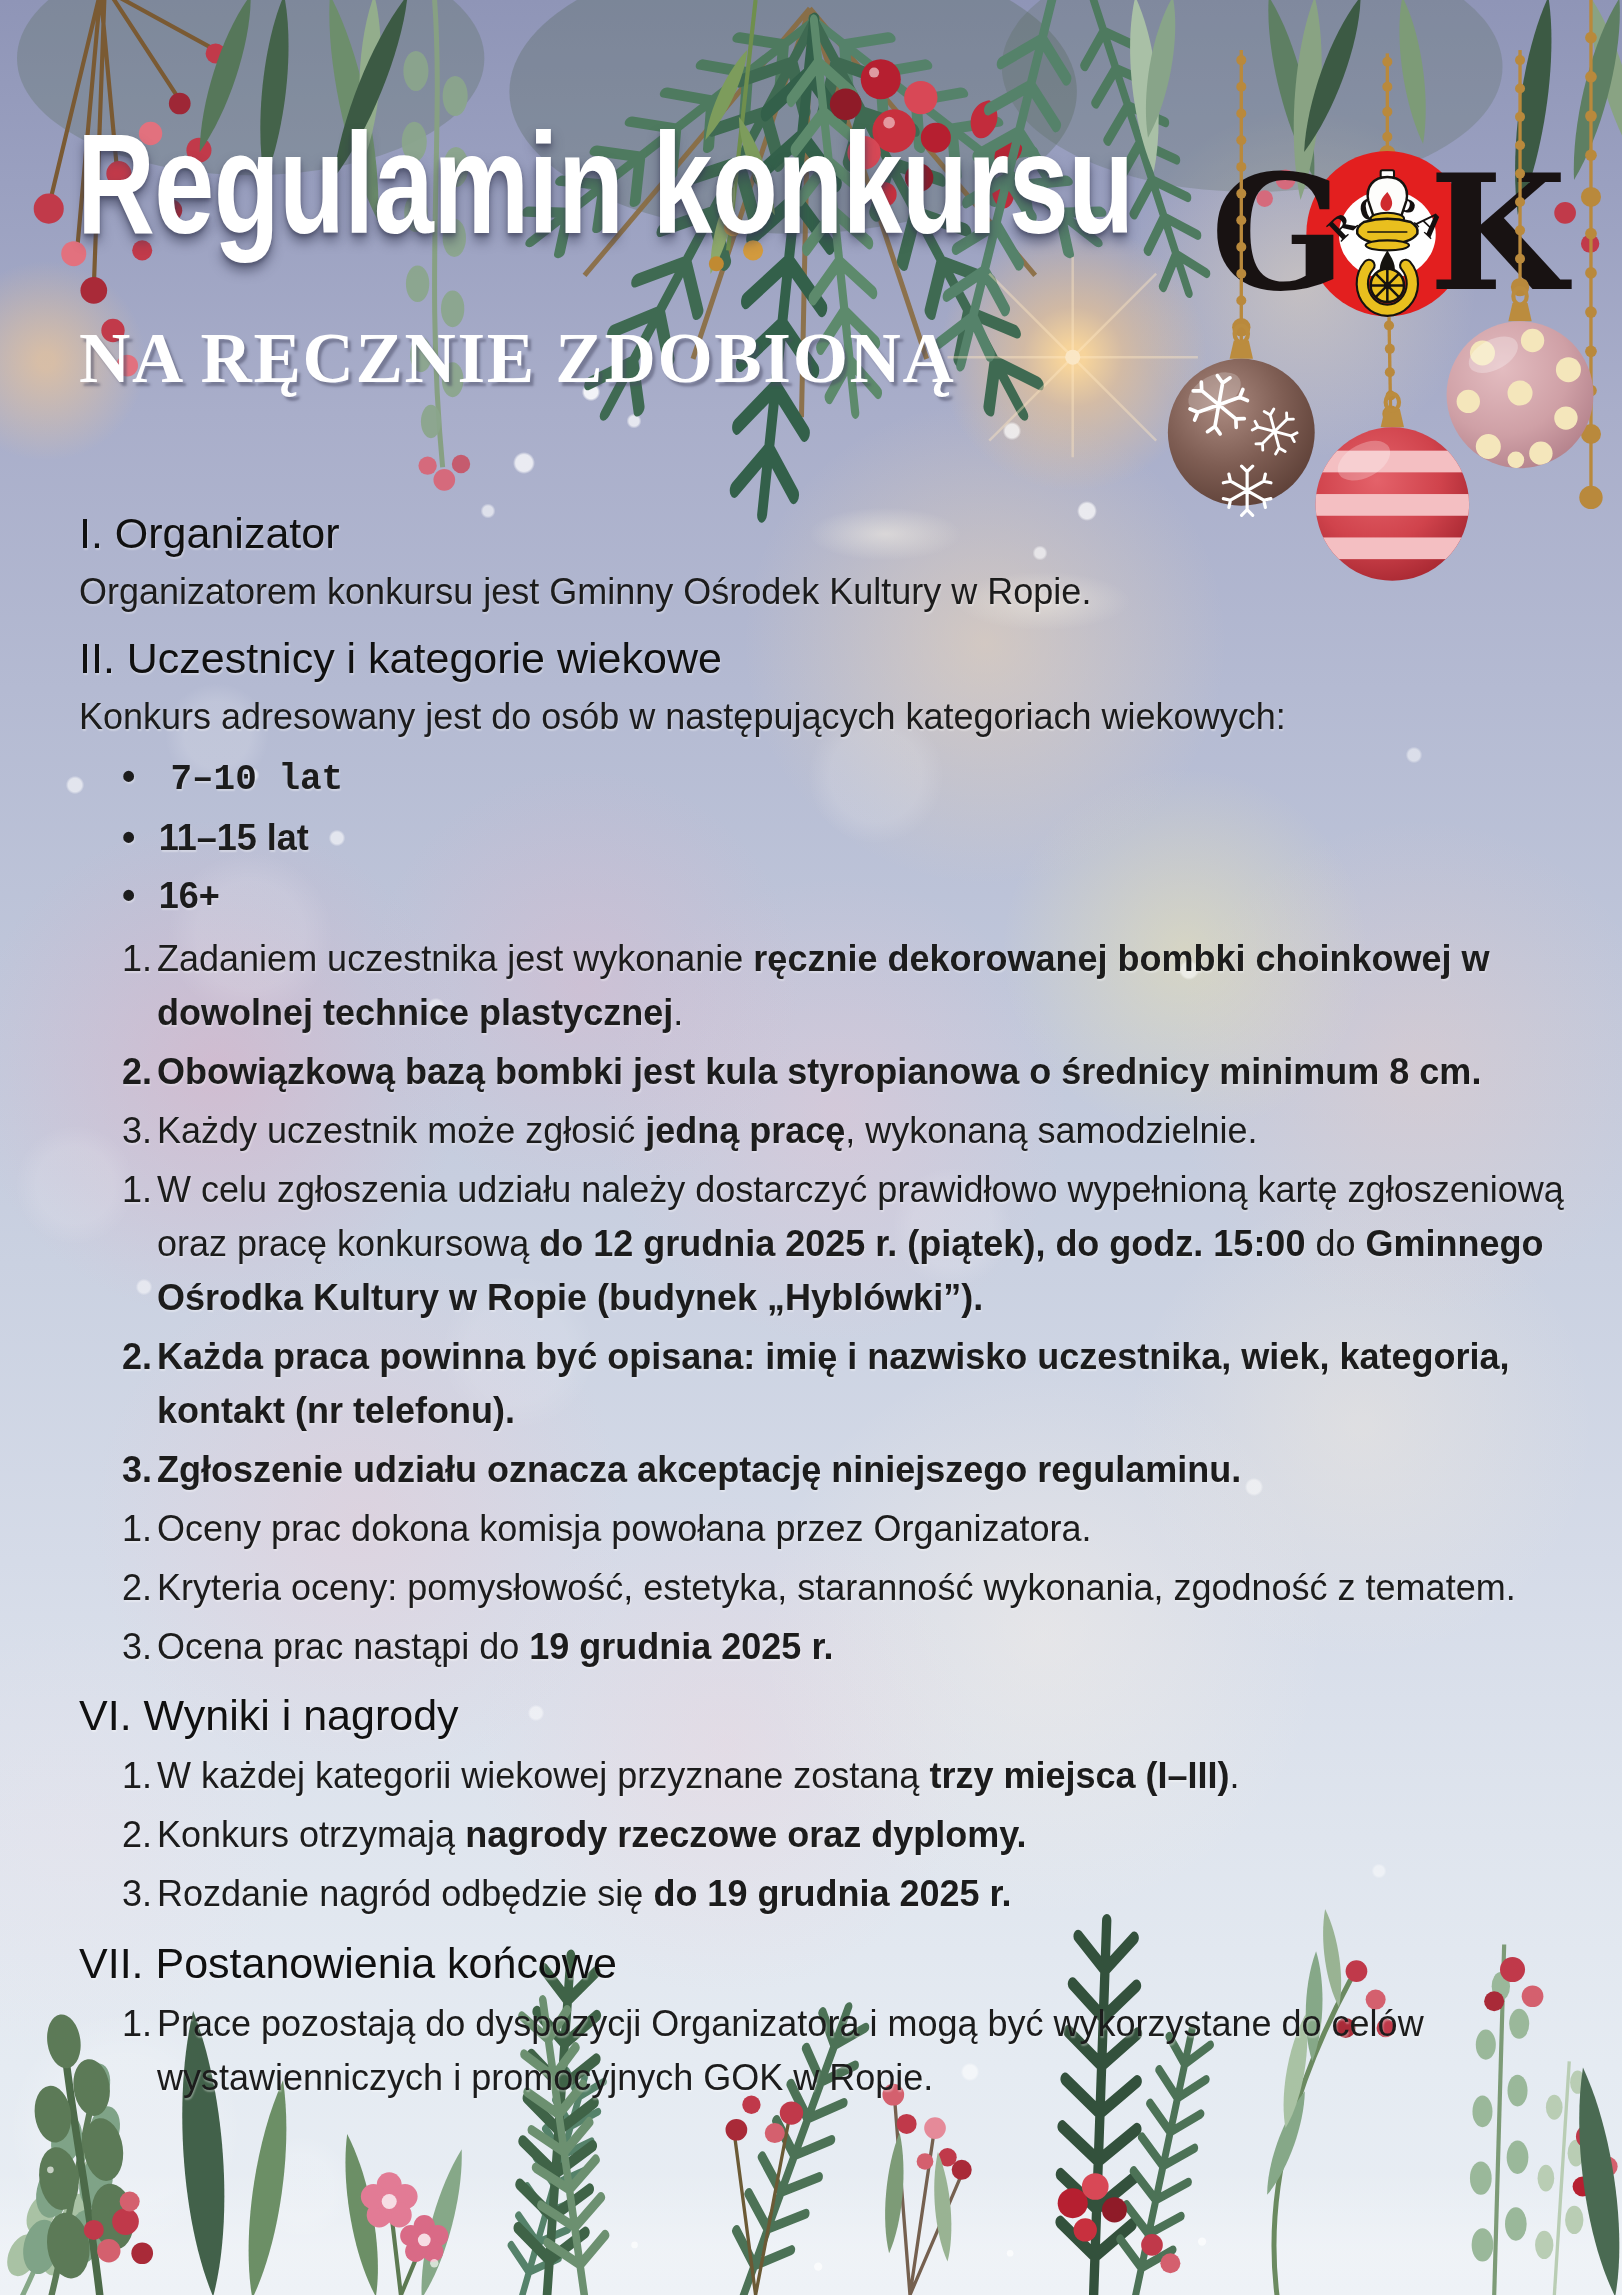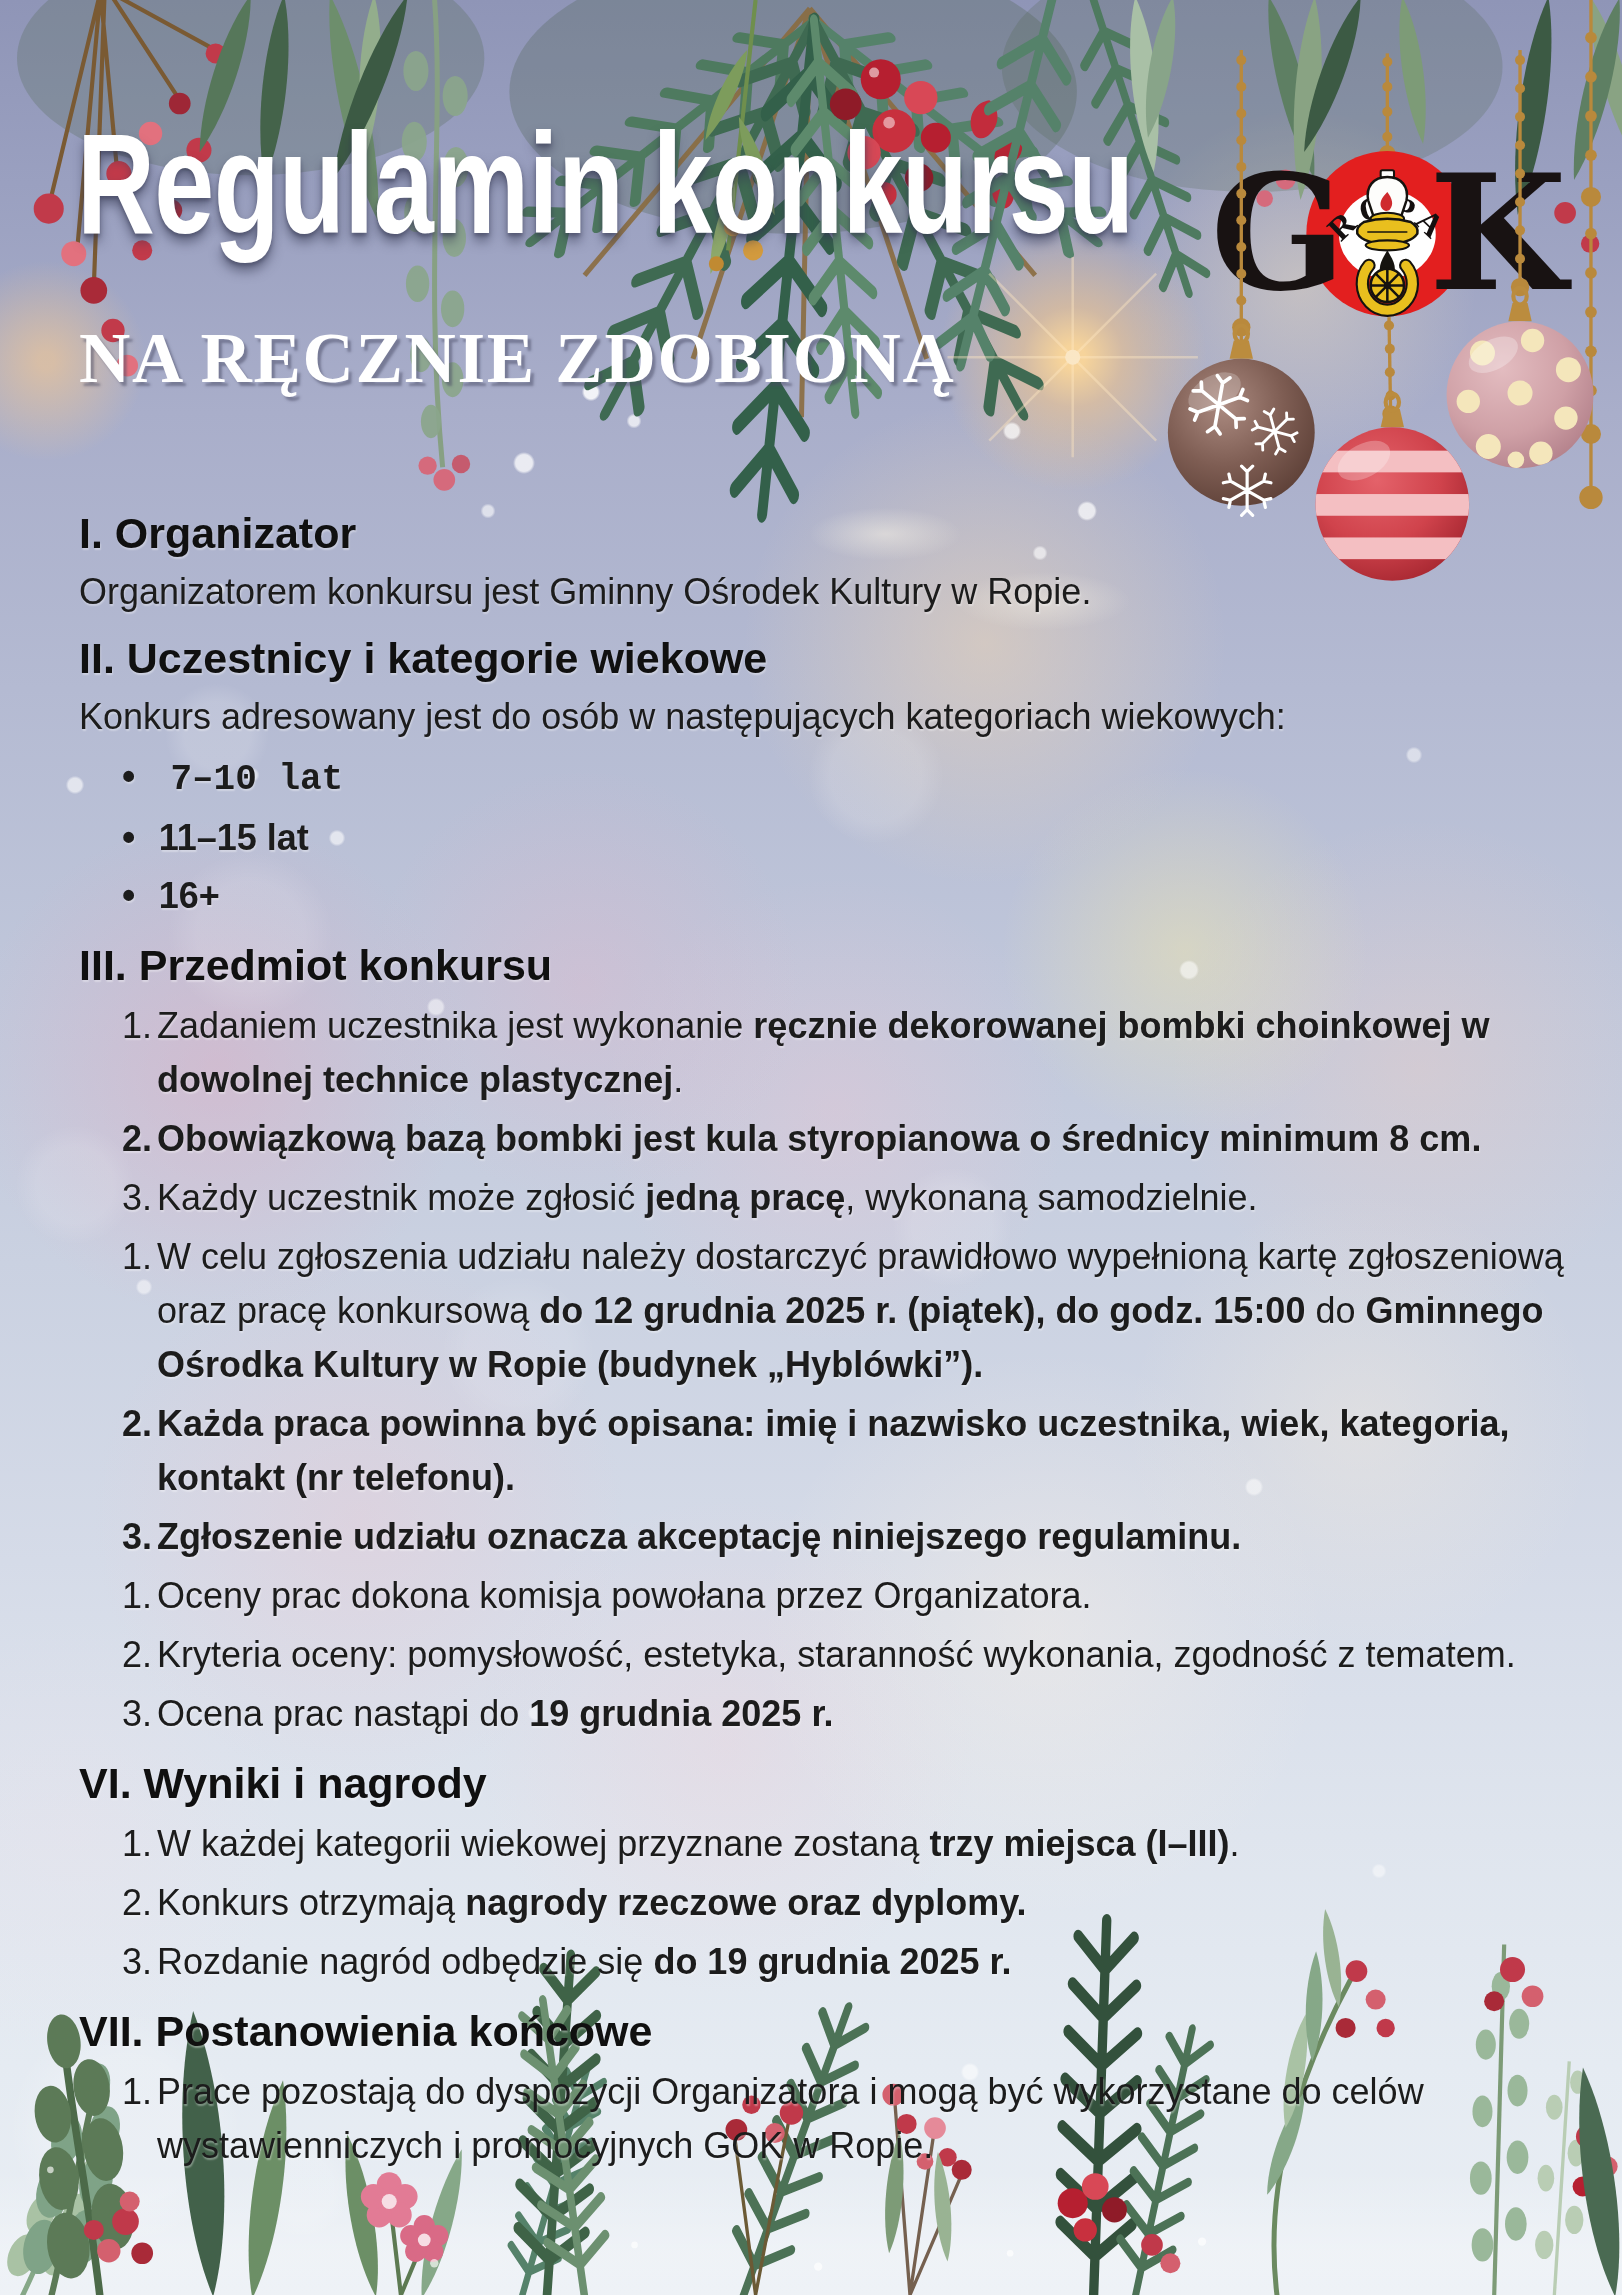--- a/index.html
+++ b/index.html
@@ -58,21 +58,21 @@
   svg.decor{position:absolute;inset:0;}
   h1.title{position:absolute;left:77px;top:113px;margin:0;line-height:1;white-space:nowrap;
     font-size:142px;font-weight:700;letter-spacing:-0.8px;color:#fff;
     transform:scaleX(.76);transform-origin:left top;
     text-shadow:0 7.5px 13.4px rgba(55,58,84,.6), 0 2.5px 4.2px rgba(55,58,84,.45);}
   .subtitle{position:absolute;left:79px;top:307px;color:#fff;
     font-family:"Liberation Serif",serif;font-weight:700;font-size:71px;line-height:1.45;
     letter-spacing:1.7px;text-shadow:3.3px 4.2px 2.5px rgba(72,74,100,.5);}
   .content{position:absolute;left:79px;top:508px;width:1486px;color:#1c1c1c;
     text-shadow:0.8px 1.7px 1.7px rgba(255,255,255,.35);}
-  .content h2{font-size:43px;font-weight:700;margin:16.7px 0 8.3px;line-height:1.18;color:#101010;}
+  .content h2{font-size:43px;font-weight:400;margin:16.7px 0 8.3px;line-height:1.18;color:#101010;}
   .content h2:first-child{margin-top:0;}
   p.body{font-size:36px;line-height:1.38;margin:0 0 6.7px;}
   .bullets{margin:8.3px 0 8.3px 43px;}
   .brow{display:flex;align-items:baseline;gap:23.4px;font-size:36px;font-weight:700;line-height:1.42;margin:5px 0;}
   .brow .dot{font-size:38px;}
   .brow:first-child .blabel{padding-left:11.7px;font-family:Liberation Mono, monospace;}
   .oitem{display:flex;margin:0 0 5px 43px;font-size:36px;line-height:1.5;}
   .oitem .n{flex:0 0 auto;margin-right:5px;}
   .oitem .itext{flex:1;}
   .b{font-weight:700;}
@@ -509,21 +509,20 @@
       <div class="brow">
           <span class="dot">•</span>
           <span class="blabel">11–15 lat</span>
         </div>
       <div class="brow">
           <span class="dot">•</span>
           <span class="blabel">16+</span>
         </div>
     </div>
 
-    <h2>III. Przedmiot konkursu</h2>
     <div class="oitem">
         <span class="n">1.</span>
         <span class="itext"><span>Zadaniem uczestnika jest wykonanie </span><span class="b">ręcznie dekorowanej bombki choinkowej w dowolnej technice plastycznej</span><span>.</span></span>
       </div>
     <div class="oitem">
         <span class="n nb">2.</span>
         <span class="itext"><span class="b">Obowiązkową bazą bombki jest kula styropianowa o średnicy minimum 8 cm.</span></span>
       </div>
     <div class="oitem">
         <span class="n">3.</span>

